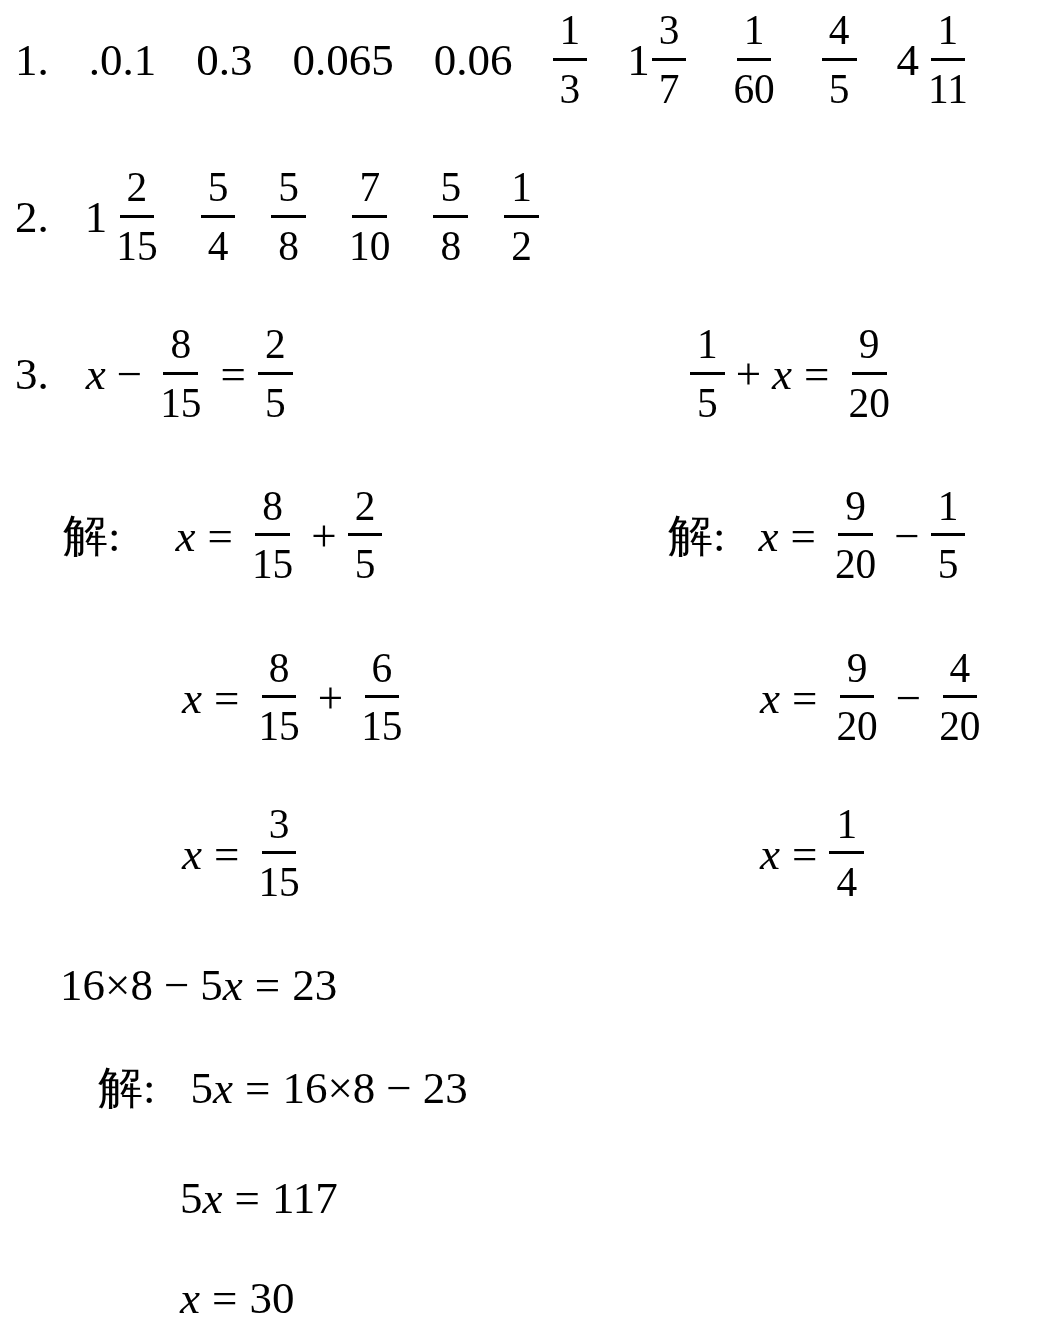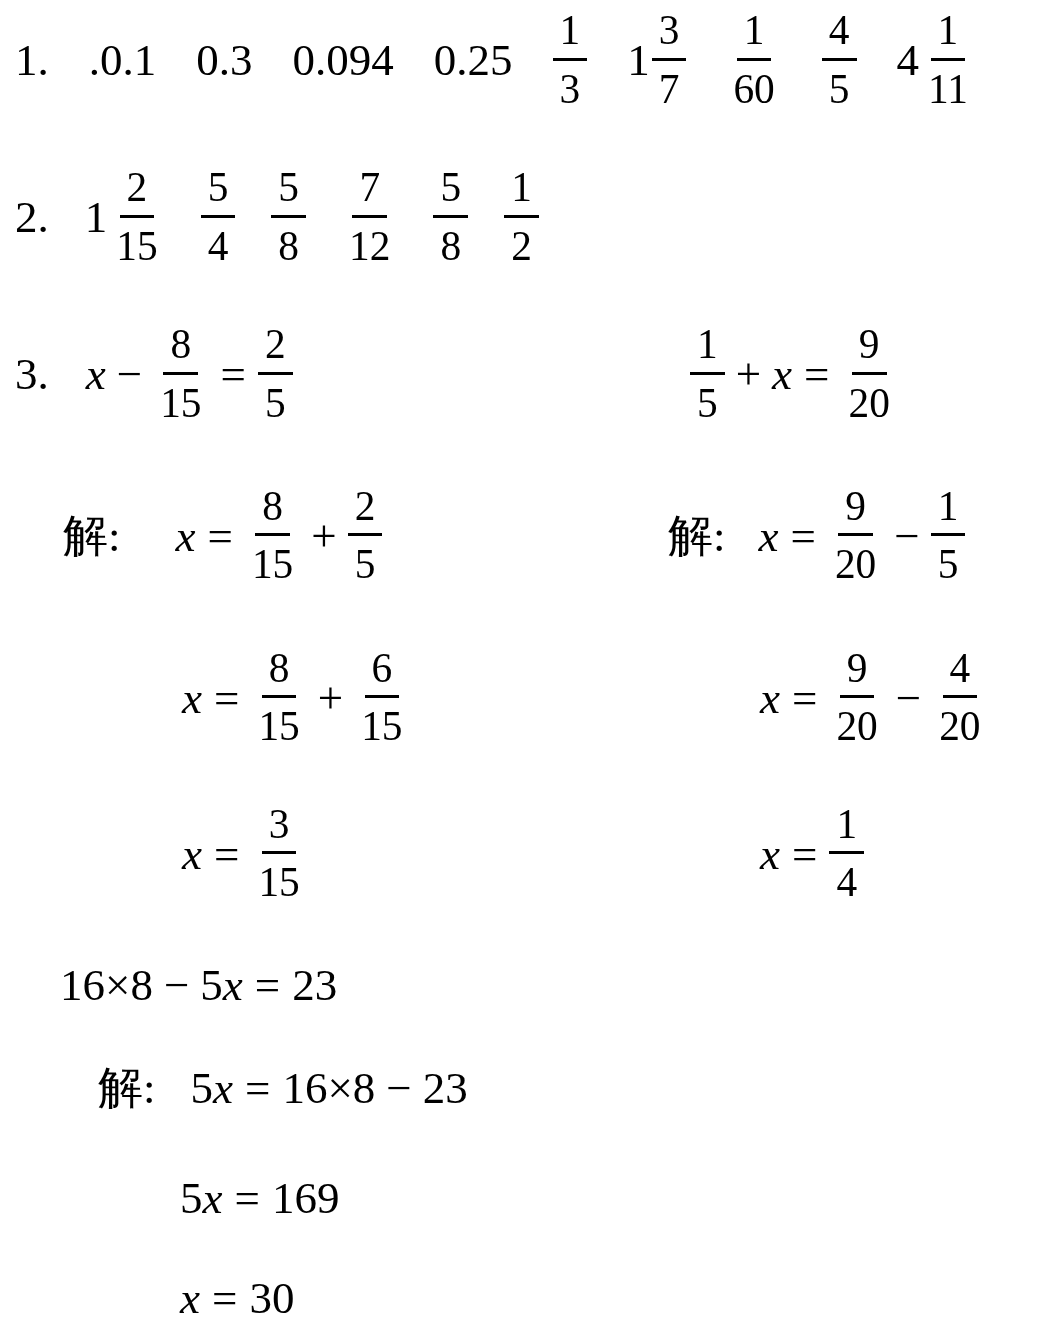--- a/index.html
+++ b/index.html
@@ -25,22 +25,22 @@
 </style>
 </head>
 <body>
 
 <div class="page">
 
   <div class="row gap40" style="left:15px;top:5px;height:110px;">
     <span class="plabel">1.</span>
     <span>.0.1</span>
     <span>0.3</span>
-    <span>0.094</span>
-    <span>0.25</span>
+    <span>0.065</span>
+    <span>0.06</span>
     <span class="frac">
         <span class="num">1</span>
         <span class="den">3</span>
       </span>
     <span class="mixed">
         <span>1</span>
         <span class="frac">
           <span class="num">3</span>
           <span class="den">7</span>
         </span>
@@ -74,21 +74,21 @@
     <span class="frac">
         <span class="num">5</span>
         <span class="den">4</span>
       </span>
     <span class="frac">
         <span class="num">5</span>
         <span class="den">8</span>
       </span>
     <span class="frac">
         <span class="num">7</span>
-        <span class="den">12</span>
+        <span class="den">10</span>
       </span>
     <span class="frac">
         <span class="num">5</span>
         <span class="den">8</span>
       </span>
     <span class="frac">
         <span class="num">1</span>
         <span class="den">2</span>
       </span>
   </div>
@@ -217,21 +217,21 @@
     <span>×</span>
     <span>8</span>
     <span class="op">−</span>
     <span>23</span>
   </div>
 
   <div class="row" style="left:180px;top:1168px;height:60px;">
     <span>5</span>
     <span class="var">x</span>
     <span class="eq">=</span>
-    <span>169</span>
+    <span>117</span>
   </div>
 
   <div class="row" style="left:180px;top:1268px;height:60px;">
     <span class="var">x</span>
     <span class="eq">=</span>
     <span>30</span>
   </div>
 
 </div>
 

